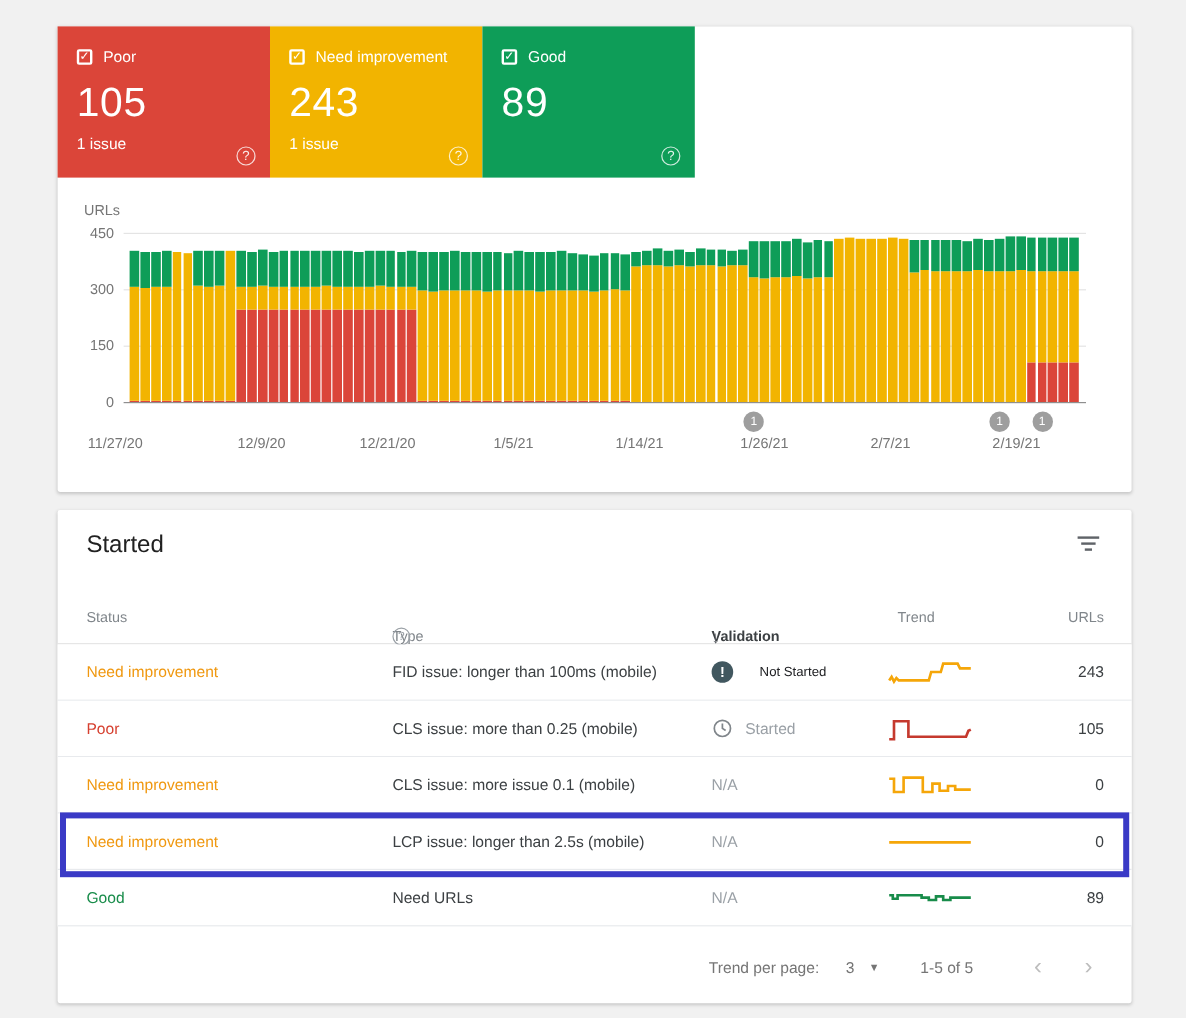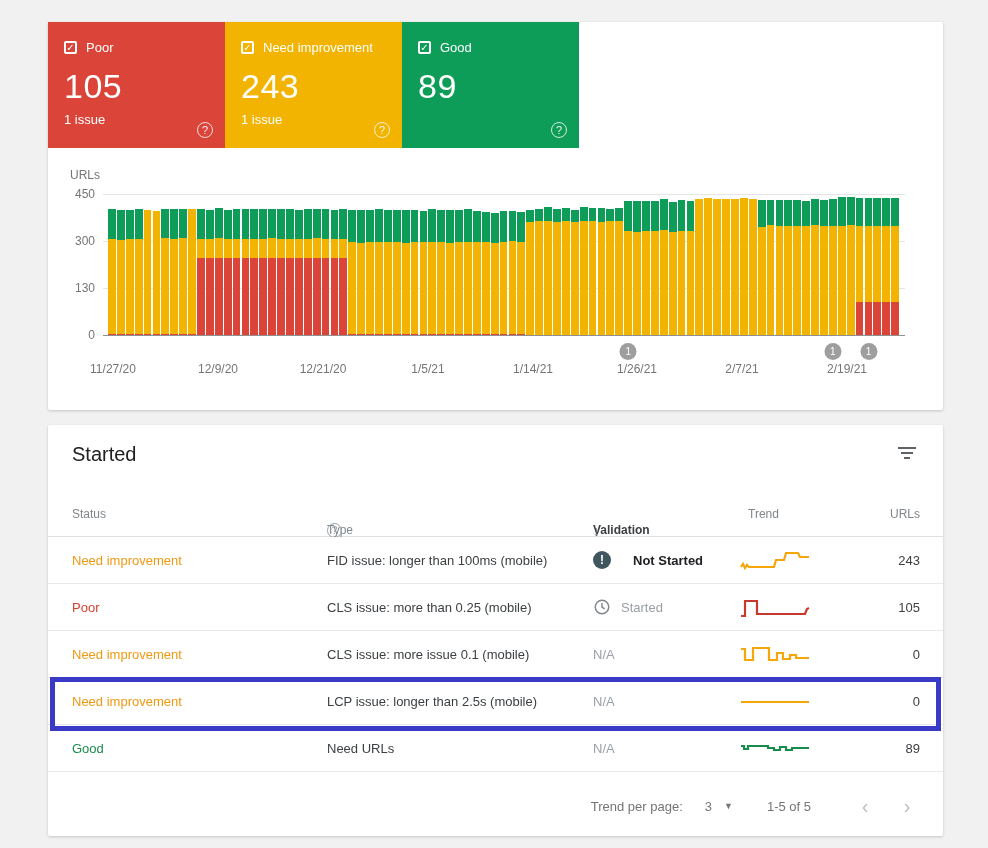--- a/index.html
+++ b/index.html
@@ -41,21 +41,21 @@
   .col-validation { left:545px; color:#3c4043; font-weight:bold; display:flex; align-items:center; gap:6px; cursor:pointer; }
   .sort-arrow { font-weight:400; font-size:14px; color:#5f6368; }
   .col-trend { left:700px; }
   .col-urls { left:auto; right:23px; }
   #rows { position:absolute; left:0; top:112px; width:100%; }
   .trow { position:relative; height:47px; border-bottom:1px solid #e8eaed; cursor:pointer; background:#fff; }
   .trow .cell { position:absolute; top:50%; transform:translateY(-50%); font-size:13px; }
   .c-status { left:24px; }
   .c-type { left:279px; color:#3c4043; }
   .c-val { left:545px; display:flex; align-items:center; gap:10px; }
-  .val-text-strong { color:#202124; font-weight:bold; font-size:13px;padding-left:12px; }
+  .val-text-strong { color:#202124; font-weight:normal; font-size:11px;padding-left:12px; }
   .val-text-muted { color:#9aa0a6; font-size:13px; }
   .excl-icon { width:18px; height:18px; border-radius:50%; background:#41575f; color:#fff; font-size:12px; font-weight:bold; display:flex; align-items:center; justify-content:center; }
   .c-trend { left:692px; width:70px; height:24px; }
   .c-urls { right:23px; color:#3c4043; }
   #highlight-box { position:absolute; left:2px; top:252px; width:891px; height:54px; border:5px solid #3a3ac6; z-index:5; pointer-events:none; }
   .tfoot { position:absolute; left:0; bottom:0; width:100%; height:60px; display:flex; align-items:center; justify-content:flex-end; padding-right:24px; font-size:13px; color:#757575; }
   .tfoot .rpp-label { margin-right:22px; }
   .rpp-select { display:flex; align-items:center; gap:12px; margin-right:34px; cursor:pointer; color:#757575; }
   .dd-arrow { font-size:9px; color:#757575; }
   .range { margin-right:42px; }
@@ -98,21 +98,21 @@
   </div>
 
   <div id="chart">
     <span class="y-axis-title">URLs</span>
     <div class="gridline" style="top:46px"></div>
     <div class="gridline" style="top:93px"></div>
     <div class="gridline" style="top:140px"></div>
     <div class="gridline zero" style="top:187px"></div>
     <span class="y-tick" style="top:39px">450</span>
     <span class="y-tick" style="top:86px">300</span>
-    <span class="y-tick" style="top:133px">130</span>
+    <span class="y-tick" style="top:133px">150</span>
     <span class="y-tick" style="top:180px">0</span>
     <div id="bars">
         <div class="bar" style="left: 0px;">
           <div class="seg" style="bottom: 0px; height: 0.94px; background: rgb(219, 69, 57);"></div>
           <div class="seg" style="bottom: 0.94px; height: 94.94px; background: rgb(242, 180, 0);"></div>
           <div class="seg" style="bottom: 95.88px; height: 29.7667px; background: rgb(14, 157, 88);"></div>
         </div>
         <div class="bar" style="left: 8.9px;">
           <div class="seg" style="bottom: 0px; height: 0.94px; background: rgb(219, 69, 57);"></div>
           <div class="seg" style="bottom: 0.94px; height: 94px; background: rgb(242, 180, 0);"></div>
@@ -505,21 +505,21 @@
           <div class="seg" style="bottom: 0px; height: 32.9px; background: rgb(219, 69, 57);"></div>
           <div class="seg" style="bottom: 32.9px; height: 76.14px; background: rgb(242, 180, 0);"></div>
           <div class="seg" style="bottom: 109.04px; height: 27.8867px; background: rgb(14, 157, 88);"></div>
         </div>
       </div>
     <div id="annos">
         <div class="anno-chip" style="left: 580.2px;">1</div>
         <div class="anno-chip" style="left: 784.9px;">1</div>
         <div class="anno-chip" style="left: 820.5px;">1</div>
       </div>
-    <span class="x-tick" style="left:65px">11/27/20</span>
+    <span class="x-tick" style="left:48px">11/27/20</span>
     <span class="x-tick" style="left:170px">12/9/20</span>
     <span class="x-tick" style="left:275px">12/21/20</span>
     <span class="x-tick" style="left:380px">1/5/21</span>
     <span class="x-tick" style="left:485px">1/14/21</span>
     <span class="x-tick" style="left:589px">1/26/21</span>
     <span class="x-tick" style="left:694px">2/7/21</span>
     <span class="x-tick" style="left:799px">2/19/21</span>
   </div>
 </div>
 

